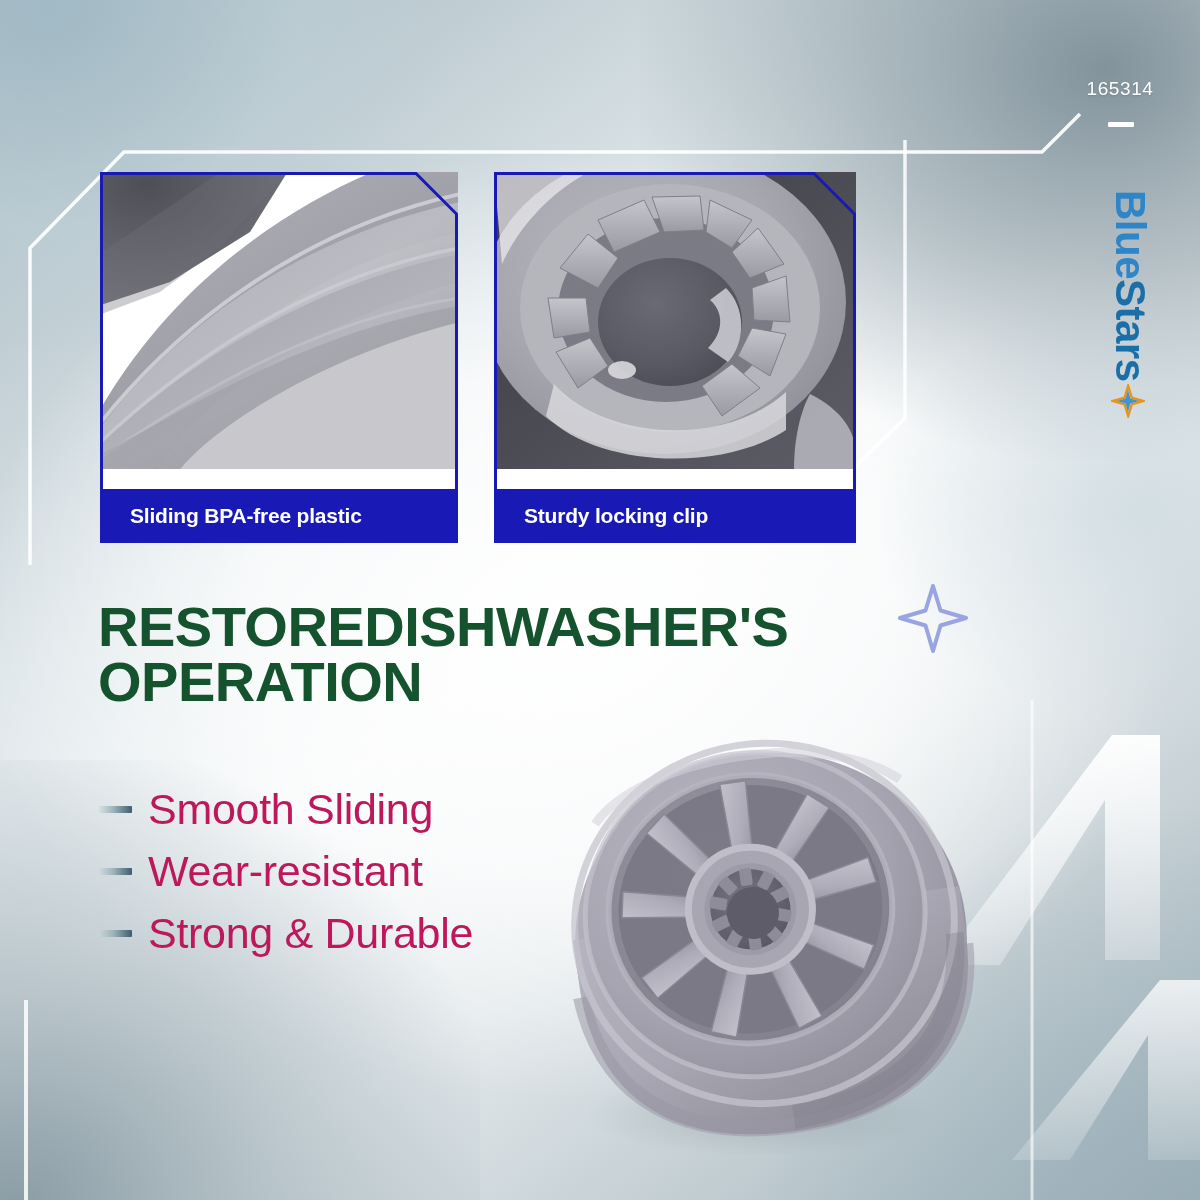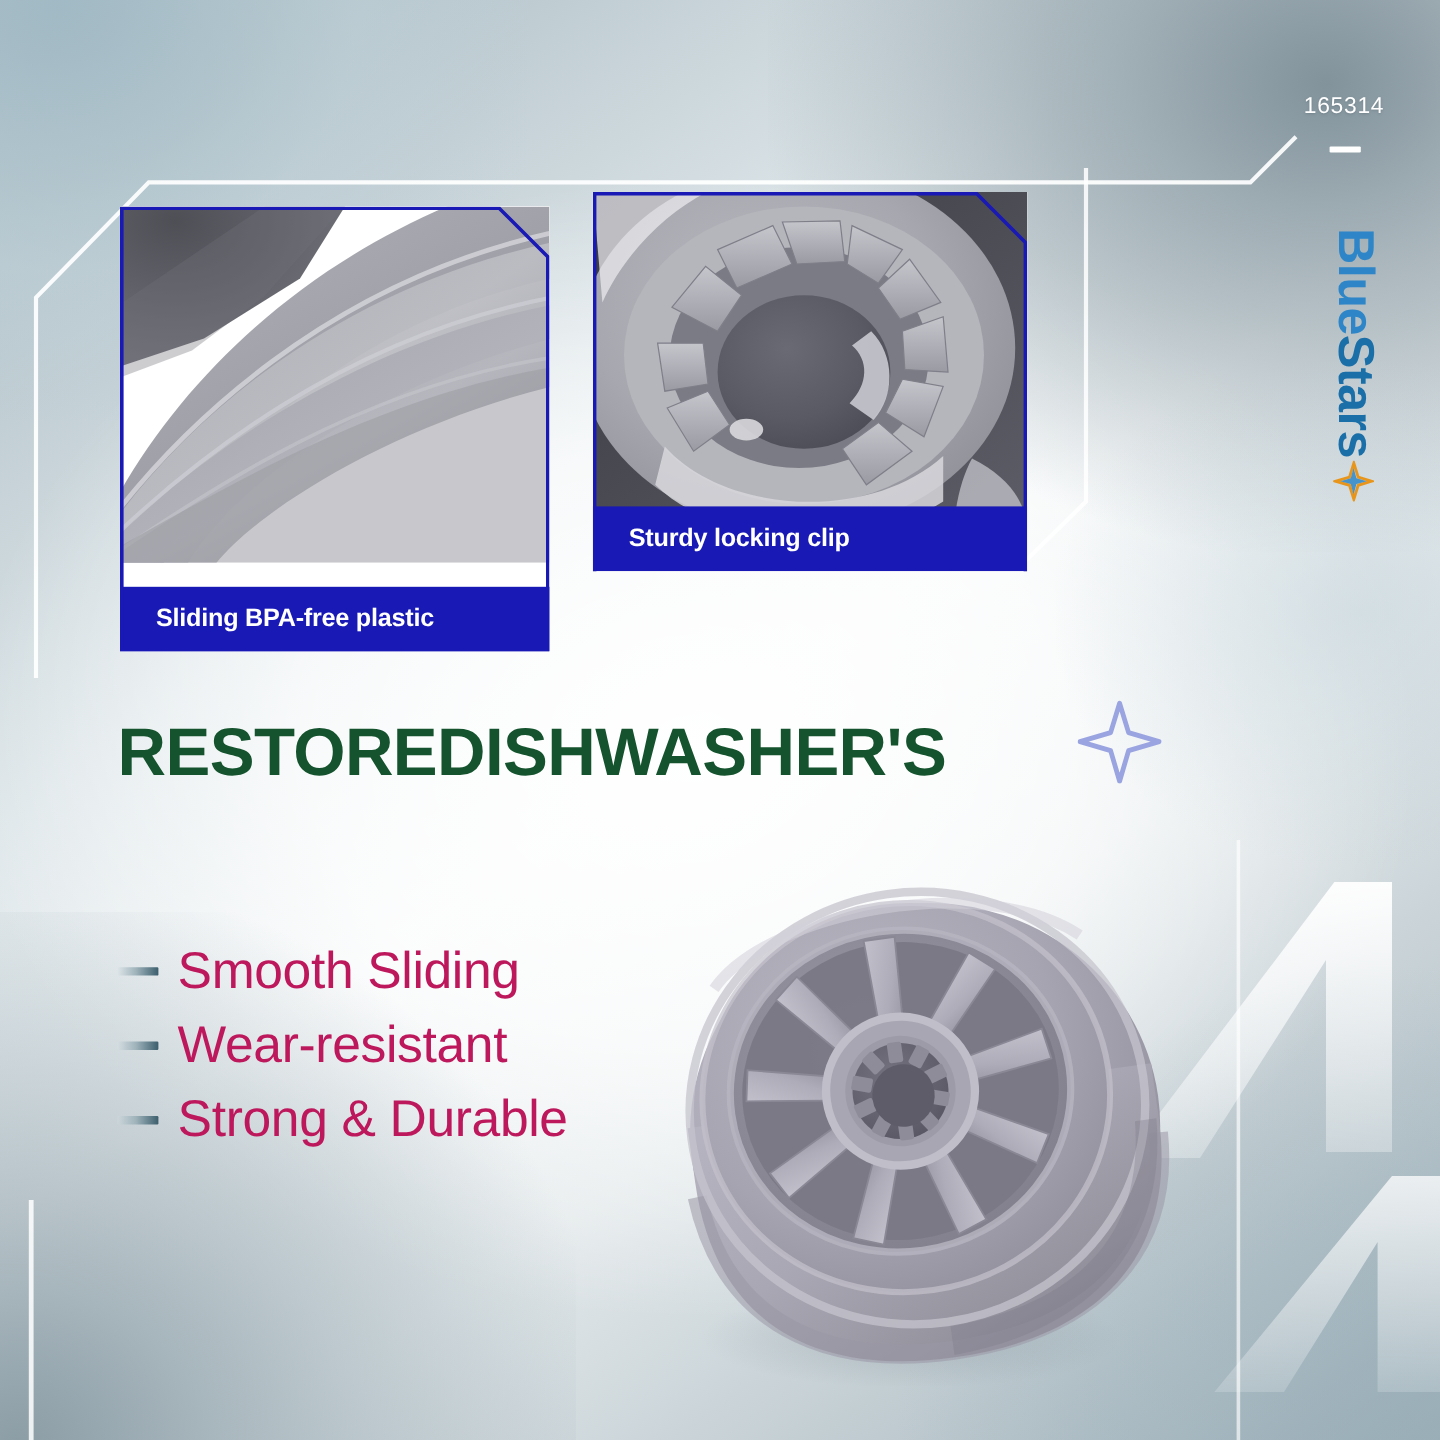--- a/index.html
+++ b/index.html
@@ -259,21 +259,21 @@
           <path d="M150 -20 L205 -20 L120 75 L60 120 L-20 150 L-20 95 Z" fill="#6f6f79" opacity="0.35"></path>
         </g>
       </svg>
     </div>
     <div class="panel-caption">Sliding BPA-free plastic</div>
     <svg class="panel-border" viewBox="0 0 358 371">
       <path d="M1.5 1.5 L316 1.5 L356.5 42 L356.5 369.5 L1.5 369.5 Z" fill="none" stroke="#1919b5" stroke-width="3"></path>
     </svg>
   </div>
 
-  <div class="panel" style="left:494px; top:160px; width:362px; height:316px;padding-left:40px;">
+  <div class="panel" style="left:494px; top:172px; width:362px; height:371px;padding-left:40px;">
     <div class="panel-photo">
       <svg viewBox="0 0 362 297" width="362" height="297" preserveAspectRatio="xMidYMid slice">
         <defs>
           <radialGradient id="hubOuter" cx="0.42" cy="0.38" r="0.72">
             <stop offset="0%" stop-color="#b9b9c0"></stop>
             <stop offset="55%" stop-color="#a7a7af"></stop>
             <stop offset="100%" stop-color="#8d8d96"></stop>
           </radialGradient>
           <radialGradient id="hubCenter" cx="0.4" cy="0.35" r="0.75">
             <stop offset="0%" stop-color="#6a6a74"></stop>
@@ -345,20 +345,21 @@
       </span>
     </div>
   </div>
 
   <svg class="headline-star" viewBox="0 0 70 70">
     <path d="M35 3 L42.5 27.5 L68 35 L42.5 42.5 L35 68 L27.5 42.5 L2 35 L27.5 27.5 Z" fill="none" stroke="#9aa4e0" stroke-width="4" stroke-linejoin="round"></path>
   </svg>
 
   <div class="headline">
     <div>RESTOREDISHWASHER'S</div>
+    <div>OPERATION</div>
   </div>
 
   <div class="bullets">
     <div class="bullet">
       <span class="bullet-dash"></span>
       <span class="bullet-label">Smooth Sliding</span>
     </div>
     <div class="bullet">
       <span class="bullet-dash"></span>
       <span class="bullet-label">Wear-resistant</span>

